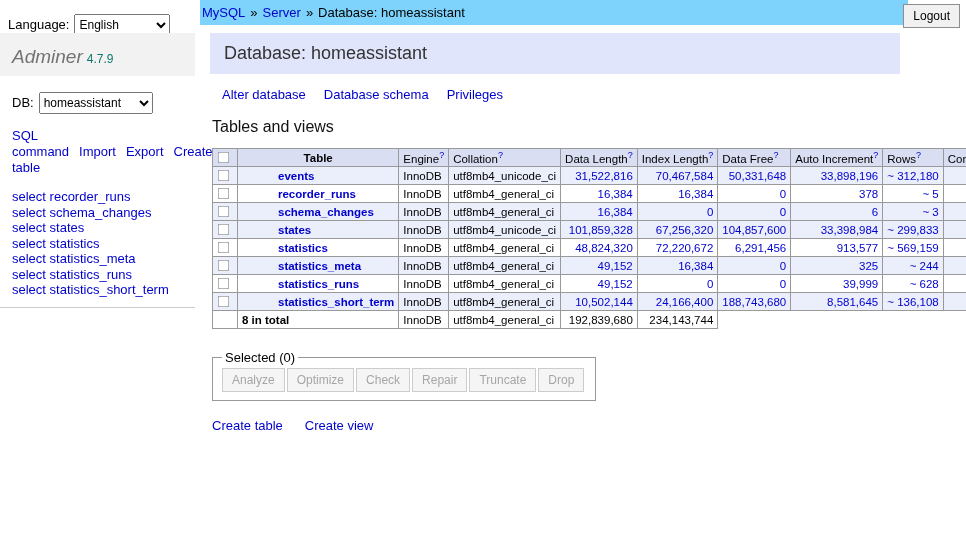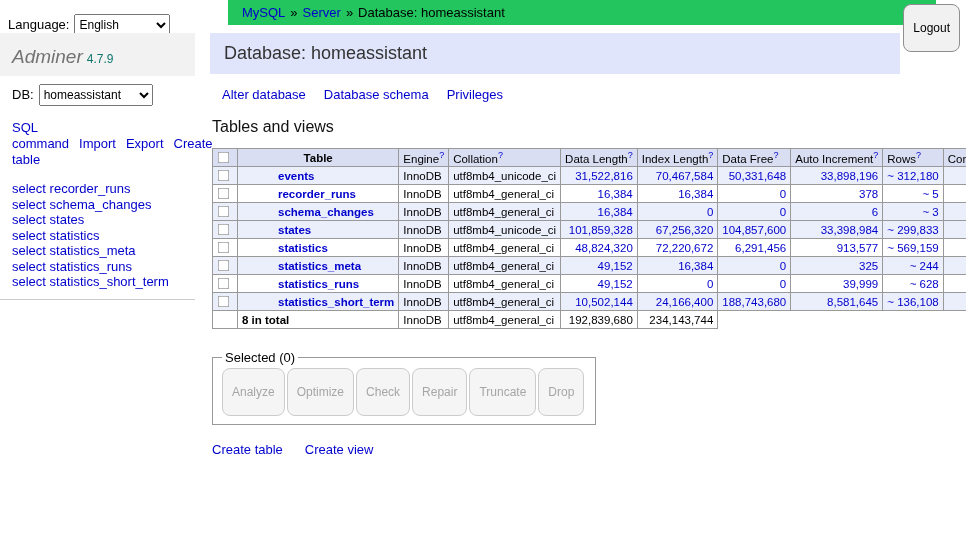--- a/index.html
+++ b/index.html
@@ -5,43 +5,43 @@
   * { box-sizing: content-box; }
   html,body { margin:0; padding:0; }
   body {
     position:relative; width:966px; height:543px; overflow:hidden;
     font-family:"Liberation Sans", sans-serif; font-size:13px; color:#000; background:#fff;
   }
   a { color:#0000cc; text-decoration:none; cursor:pointer; }
   select { font-family:inherit; font-size:12px; height:20px; }
   button {
     font-family:inherit; font-size:12px; background:#f1f1f1; color:#000;
-    border:1px solid #8e8e8e; border-radius:8px; padding:13px 9px; height:20px;
+    border:1px solid #8e8e8e; border-radius:0; padding:1px 9px; height:20px;
   }
   button[disabled] { color:#a6a6a6; border-color:#cccccc; background:#f5f5f5; }
   input[type=checkbox] { margin:0 3px 0 0; vertical-align:middle; transform:scale(.9); }
 
   
   .lang { position:absolute; left:8px; top:14px; }
   .lang label { margin-right:5px; }
   .lang select { width:94px; }
   .breadcrumb {
-    position:absolute; left:200px; top:0; width:708px; height:25px; background:#22c55e;
-    line-height:25px; padding-left:14px; box-sizing:border-box;margin-left:28px;
+    position:absolute; left:200px; top:0; width:708px; height:25px; background:#7dd3fc;
+    line-height:25px; padding-left:2px; box-sizing:border-box;
   }
   .breadcrumb .sep { margin:0 5px; color:#000; }
   .logout-btn { position:absolute; right:6px; top:4px; }
 
   
   .sidebar { position:absolute; left:0; top:33px; width:195px; }
   .sidebar h1 { margin:0; background:#f2f2f2; padding:6px 12px; font-weight:normal; }
   .app-name { font-style:italic; font-size:19px; color:#737373; }
   .app-version { font-size:12px; color:#0f766e; margin-left:4px; }
   .sidebar-body { padding:0 12px; }
-  .db-row { margin:8px 0 0; }
+  .db-row { margin:16px 0 0; }
   .db-row select { width:112px; margin-left:5px; }
   .side-links { margin:14px 0 0; width:172px; line-height:16px; }
   .side-links a { margin-right:10px; }
   .table-links { margin:13px 0 0; line-height:15.5px; }
   .table-links a { display:block; }
   .sidebar-rule { margin:9px -12px 0; border-bottom:1px solid #ccc; }
 
   
   .main { position:absolute; left:210px; top:33px; width:720px; }
   h2.page-title {

